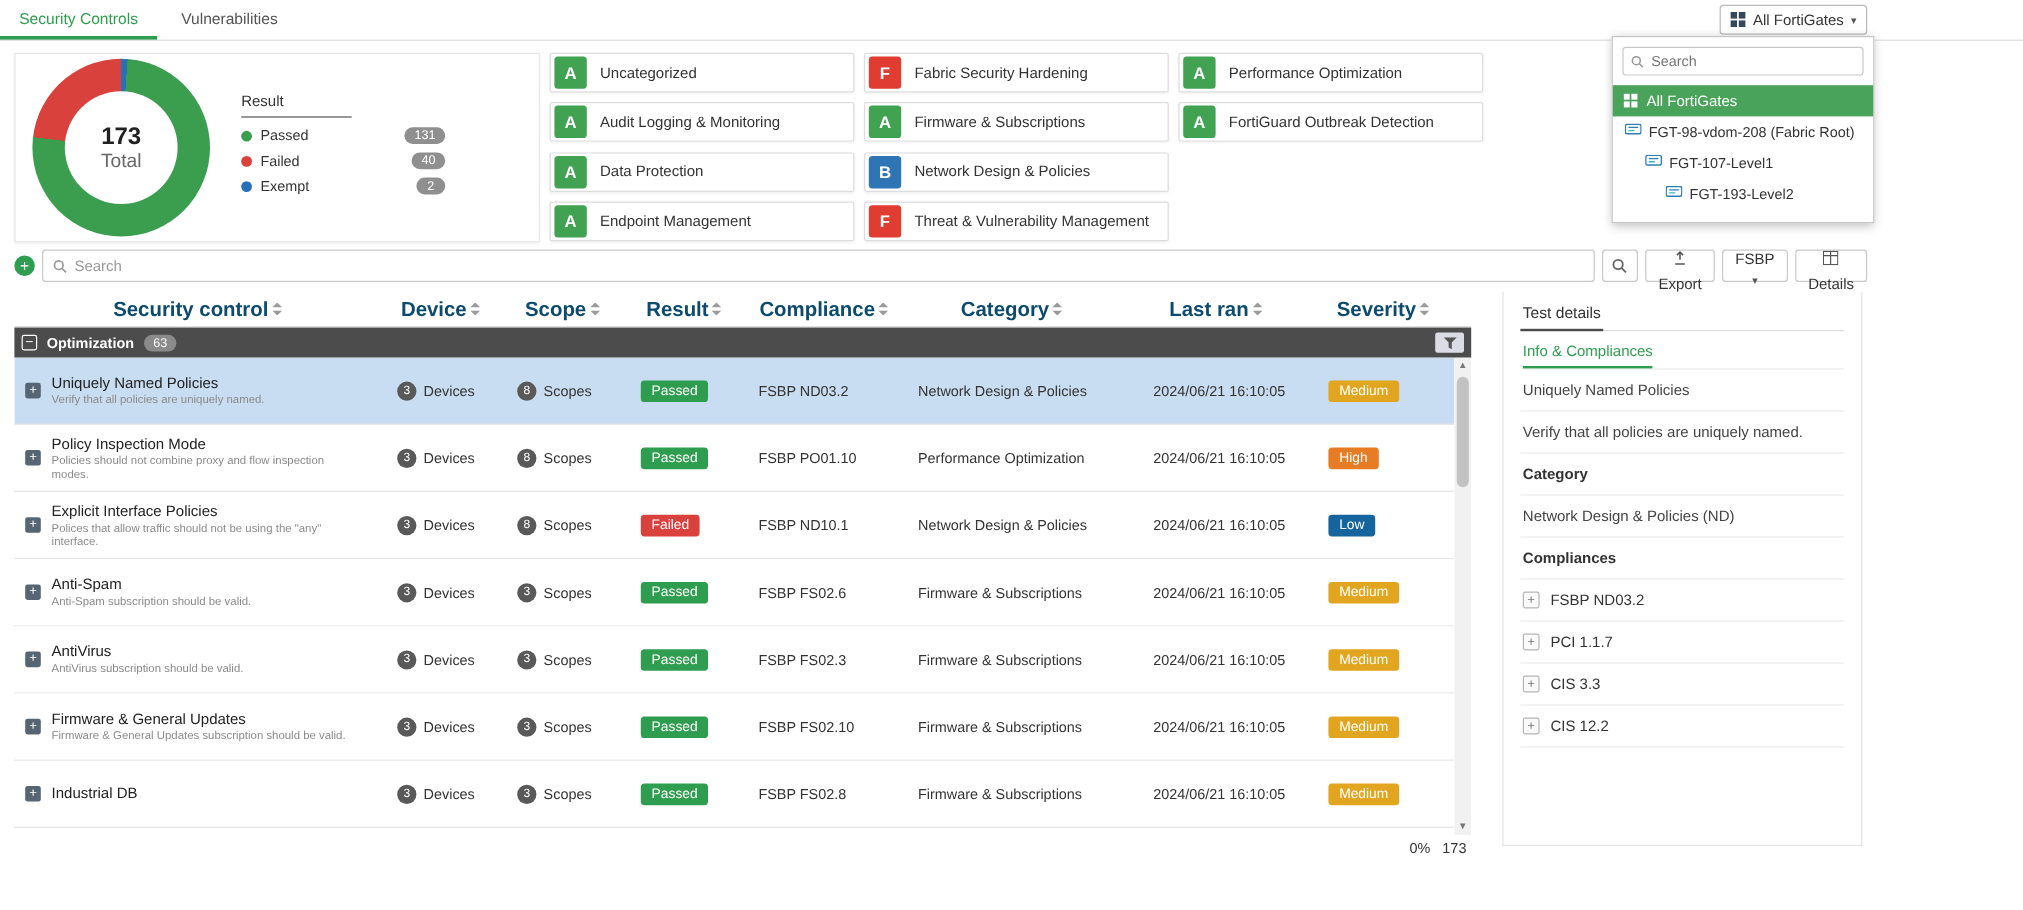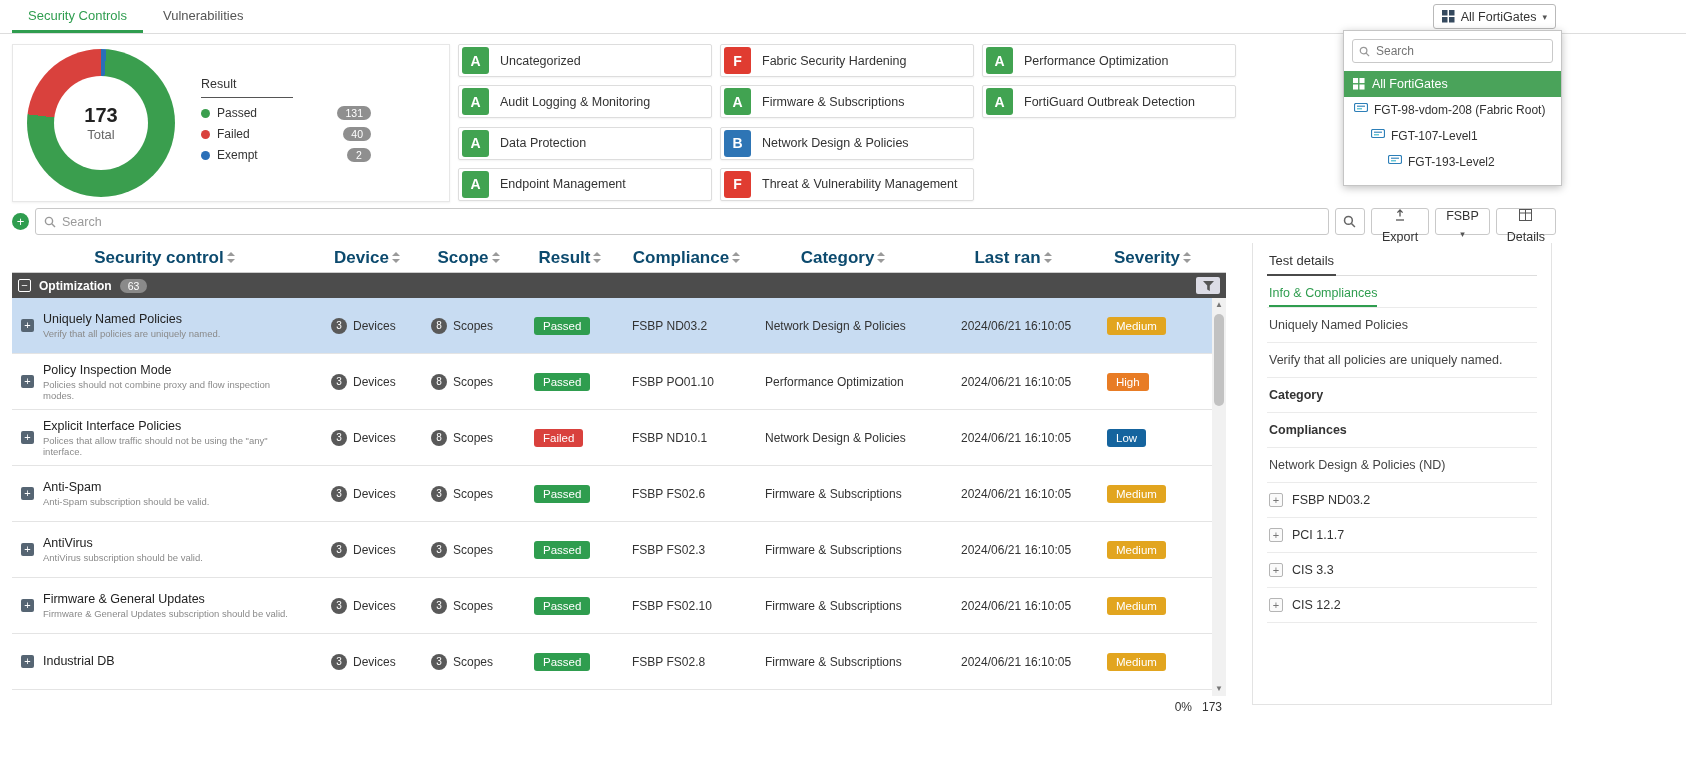--- a/index.html
+++ b/index.html
@@ -1,40 +1,40 @@
 <!DOCTYPE html>
 <html><head>
 <meta charset="utf-8">
 <style>
   * { box-sizing: border-box; margin: 0; padding: 0; }
   html,body { width:1686px; height:758px; overflow:hidden; background:#fff;
     font-family:"Liberation Sans", sans-serif; color:#333; }
 
   
-  .topbar { height:34px; border-bottom:1px solid #ddd; display:flex; align-items:stretch; padding-left:12px; position:relative; }
+  .topbar { height:34px; border-bottom:1px solid #ddd; display:flex; align-items:stretch; padding-left:0; position:relative; }
   .tabs { display:flex; gap:4px; }
   .tab { display:flex; align-items:center; padding:0 16px; font-size:13px; color:#555; cursor:pointer; border-bottom:3px solid transparent; }
   .tab.t-true { color:#2f9d4f; border-bottom-color:#2f9d4f; }
   .fgt-btn { position:absolute; right:130px; top:4px; height:25px; display:flex; align-items:center; gap:6px;
     border:1px solid #b9b9b9; border-radius:3px; background:#fff; padding:0 8px; font-size:12.5px; color:#333; cursor:pointer; }
   .chev { font-size:9px; color:#555; }
 
   
   .grid-icon svg { display:block; }
   .mag svg { display:block; }
 
   
   .summary { margin:10px 12px 6px 12px; display:flex; gap:8px; }
   .donut-card { width:438px; height:158px; border:1px solid #e7e7e7; background:#fff; box-shadow:0 1px 2px rgba(0,0,0,.06);
     display:flex; align-items:center; padding:0 14px; }
   .donut { width:148px; height:148px; border-radius:50%; position:relative; flex:none; }
   .donut .hole { position:absolute; left:50%; top:50%; width:94px; height:94px; margin:-47px 0 0 -47px; border-radius:50%;
     background:#fff; display:flex; flex-direction:column; align-items:center; justify-content:center; }
   .donut .total { font-size:20px; font-weight:bold; color:#222; }
-  .donut .total-label { font-size:13px; color:#666; }
+  .donut .total-label { font-size:16px; color:#666; }
   .legend { margin-left:26px; width:170px; }
   .legend-title { font-size:12.5px; color:#333; padding-bottom:6px; margin-bottom:8px; border-bottom:1px solid #555; width:92px; }
   .legend-row { display:flex; align-items:center; gap:7px; margin-bottom:7px; font-size:12px; cursor:pointer; }
   .dot { width:9px; height:9px; border-radius:50%; flex:none; }
   .legend-count { margin-left:auto; background:#8f8f8f; color:#fff; font-size:10.5px; border-radius:9px; padding:1px 8px; min-width:24px; text-align:center; }
 
   .cat-grid { display:grid; grid-template-columns:repeat(3,254px); grid-template-rows:repeat(4,1fr); grid-auto-flow:column; gap:7px 8px; }
   .cat-card { height:33px; border:1px solid #ddd; background:#fff; box-shadow:0 1px 2px rgba(0,0,0,.05); border-radius:2px;
     display:flex; align-items:center; gap:11px; padding:3px; cursor:pointer; }
   .grade { width:27px; height:27px; border-radius:3px; color:#fff; font-weight:bold; font-size:14px; display:flex; align-items:center; justify-content:center; flex:none; }
@@ -575,22 +575,22 @@
 
   <aside class="details">
     <div><span class="dt-title">Test details</span></div>
     <div class="dt-sep"></div>
     <div class="dt-row" style="padding-bottom:0;">
       <span class="dt-tab">Info &amp; Compliances</span>
     </div>
     <div class="dt-row">Uniquely Named Policies</div>
     <div class="dt-row">Verify that all policies are uniquely named.</div>
     <div class="dt-row dt-head">Category</div>
+    <div class="dt-row">Network Design &amp; Policies (ND)</div>
     <div class="dt-row dt-head">Compliances</div>
-    <div class="dt-row">Network Design &amp; Policies (ND)</div>
 
       <div class="cmp-item">
         <span class="plus-box">+</span>
         <span>FSBP ND03.2</span>
       </div>
 
       <div class="cmp-item">
         <span class="plus-box">+</span>
         <span>PCI 1.1.7</span>
       </div>

